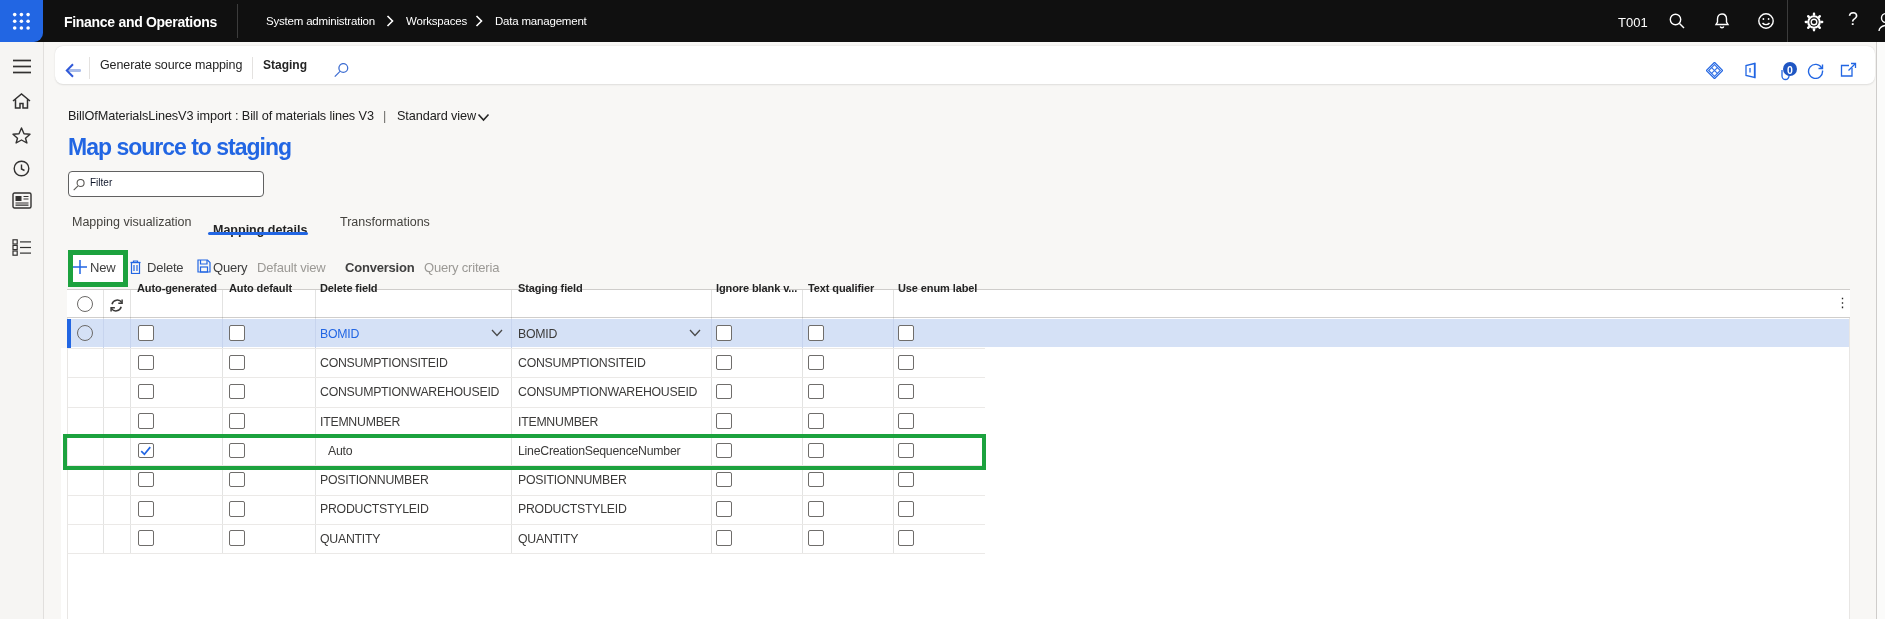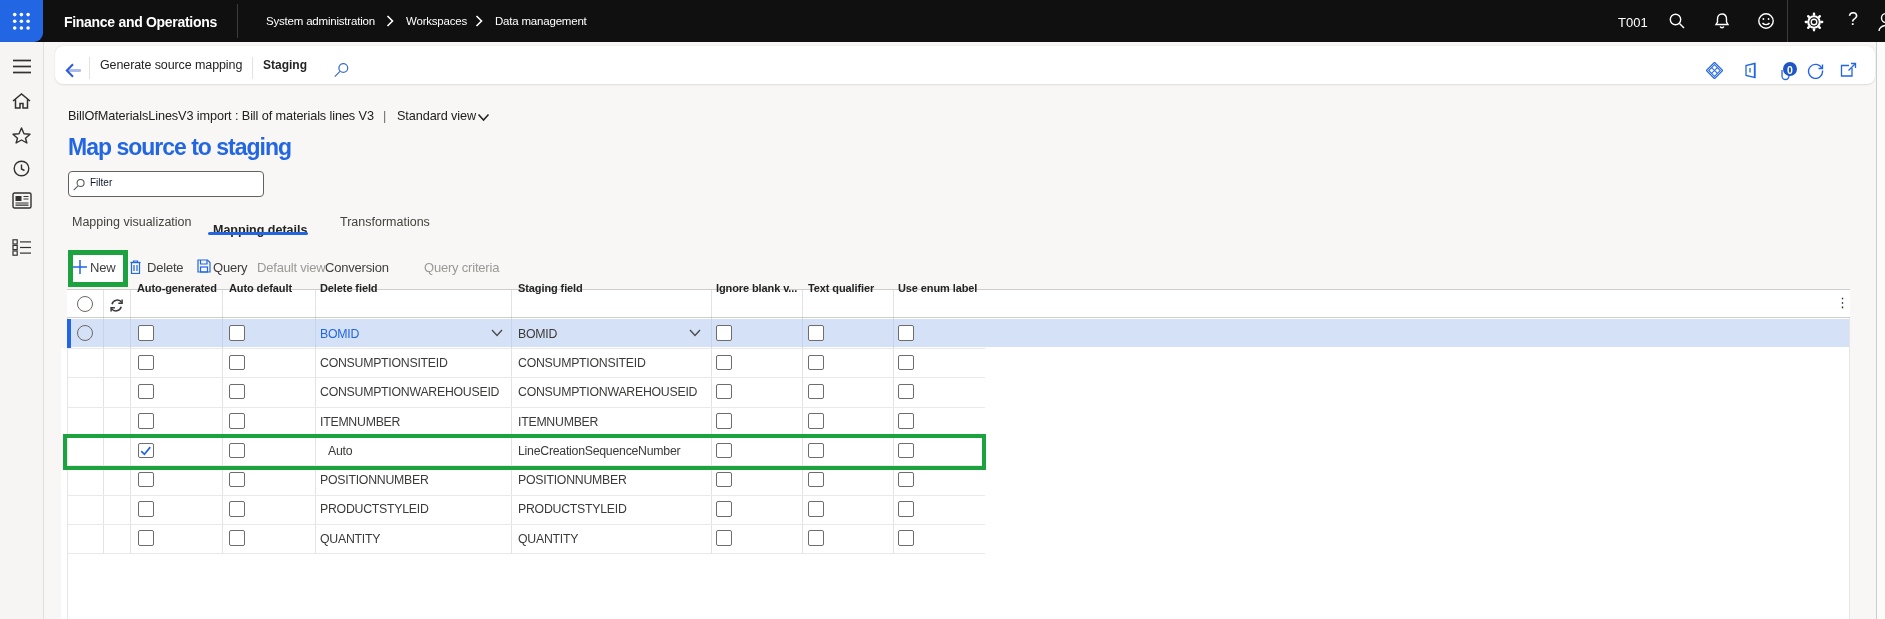--- a/index.html
+++ b/index.html
@@ -245,21 +245,21 @@
 <div class="act blue" style="left:147px;">Delete</div>
 <svg class="acticon" style="left:197px;top:259px;" width="14" height="14" viewBox="0 0 14 14">
     <g stroke="#2266e3" stroke-width="1.2" fill="none">
       <path d="M1 1 H10.5 L13 3.5 V13 H1 Z"></path>
       <path d="M3.5 1 V5 H10 V1"></path>
       <rect x="3.5" y="8" width="7" height="5"></rect>
     </g>
   </svg>
 <div class="act blue" style="left:213px;">Query</div>
 <div class="act gray" style="left:257px;">Default view</div>
-<div class="act blue" style="left:325px;">Conversion</div>
+<div class="act blue" style="left:345px;font-weight:bold;">Conversion</div>
 <div class="act gray" style="left:424px;">Query criteria</div>
 
 <div id="scrollstrip"></div>
 <div id="panel"></div>
 <div class="abs" style="left:61px;top:348px;width:6px;height:271px;background:#fff;"></div>
 <div id="gridhead"></div>
 
 <div class="vline" style="left:103px;"></div>
 <div class="vline" style="left:130px;"></div>
 <div class="vline" style="left:222px;"></div>

